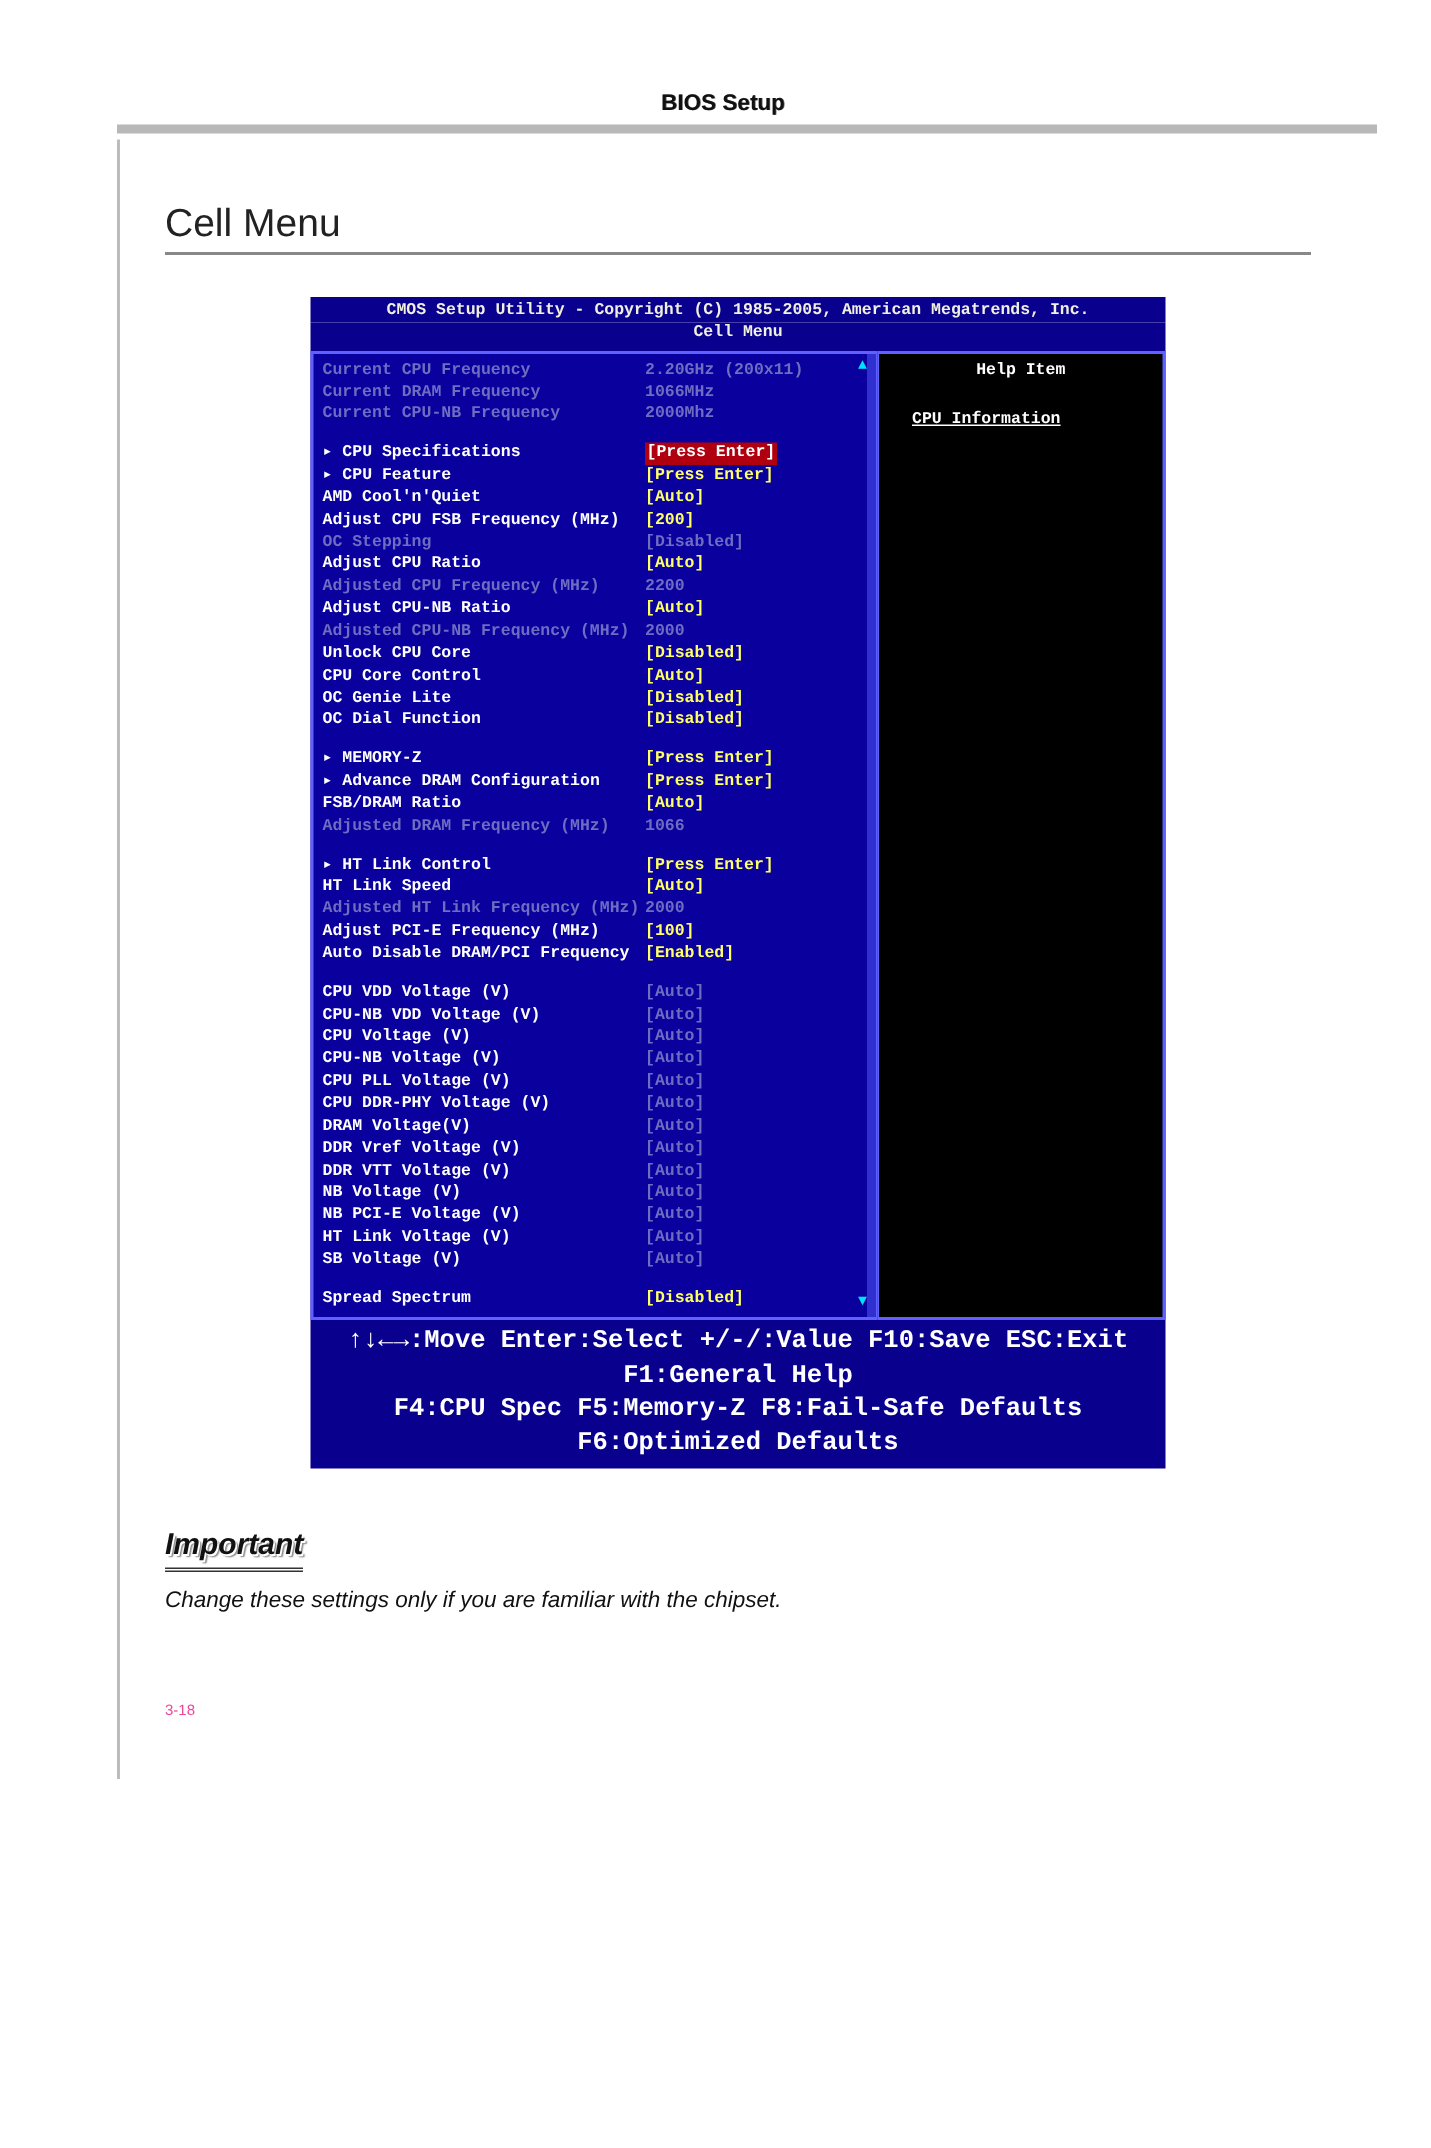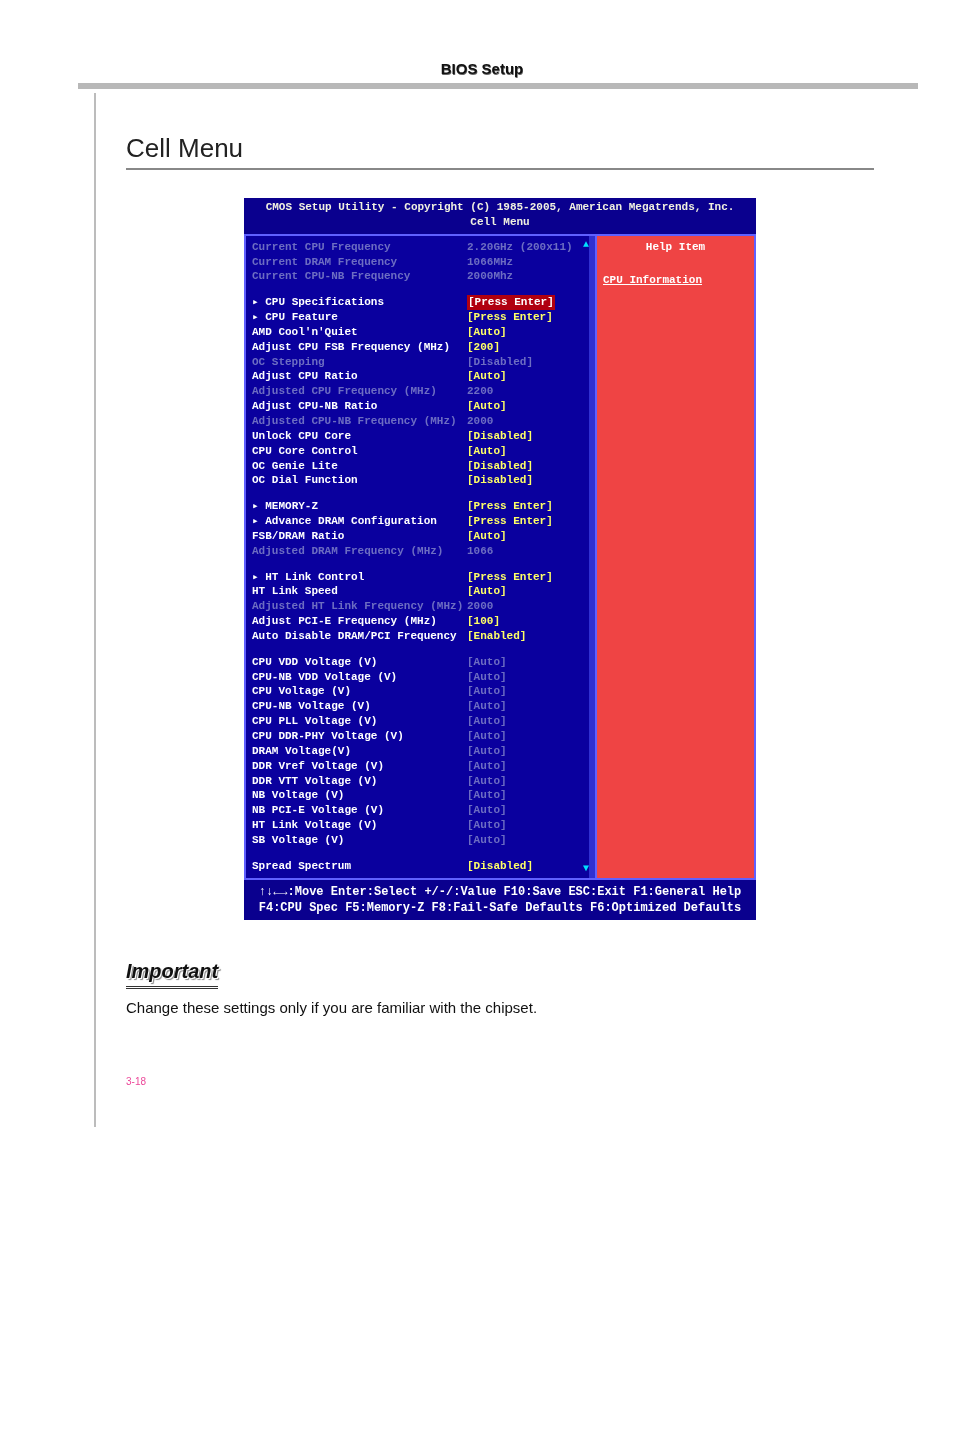--- a/index.html
+++ b/index.html
@@ -23,38 +23,38 @@
   }
   .header-rule {
     height: 6px;
     background: #b8b8b8;
     width: 840px;
     margin-left: 18px;
     margin-bottom: 4px;
   }
   .content-wrap {
     border-left: 2px solid #bcbcbc;
-    margin-left: 34px;
+    margin-left: 18px;
     padding: 40px 30px 40px 30px;
   }
   .section-title {
     font-size: 26px;
     color: #222;
     font-weight: normal;
     margin: 0 0 4px 0;
     font-family: Arial, Helvetica, sans-serif;
   }
   .section-underline {
     border-bottom: 2px solid #888;
     margin-bottom: 28px;
   }
 
   
   .bios {
-    width: 512px;
+    width: 570px;
     margin: 0 auto;
     font-family: "Courier New", monospace;
     font-size: 11px;
     font-weight: bold;
     color: #fff;
     line-height: 1.35;
   }
   .bios-title {
     background: #0a008e;
     color: #f0f0e0;
@@ -84,24 +84,24 @@
   }
   .bios-left::after{
     content:"";
     position:absolute;
     right:0; top:0; bottom:0;
     width:6px;
     background:#3030d0;
   }
   .bios-right {
     width: 145px;
-    background: #ef4444;
+    background: #000000;
     border: 2px solid #6060ff;
     border-left-width: 1px;
-    padding: 4px 6px;
+    padding: 4px 22px;
   }
   .row {
     display: flex;
   }
   .lbl {
     color: #ffffff;
     white-space: pre;
   }
   .lbl.gray { color: #6d6dc2; }
   .val {
@@ -130,38 +130,39 @@
   }
   .help-body {
     color: #fff;
     text-decoration: underline;
   }
   .bios-footer {
     background: #0a008e;
     color: #fff;
     text-align: center;
     padding: 2px 4px 4px 4px;
-    font-size: 12px;
+    font-size: 17px;
     line-height: 1.35;
   }
 
   
   .important-word {
     margin-top: 40px;
     display: inline-block;
     font-family: Arial, sans-serif;
     font-size: 20px;
     font-style: italic;
     font-weight: bold;
     color: #111;
     text-shadow: 1px 1px 0 #fff, 2px 2px 1px #888;
     border-bottom: 3px double #333;
     padding-bottom: 3px;
   }
   .important-note {
+    font-style: italic;
     font-size: 15px;
     color: #111;
     margin-top: 10px;
   }
   .page-num {
     font-size: 10px;
     color: #ec4899;
     margin-top: 60px;
   }
 

